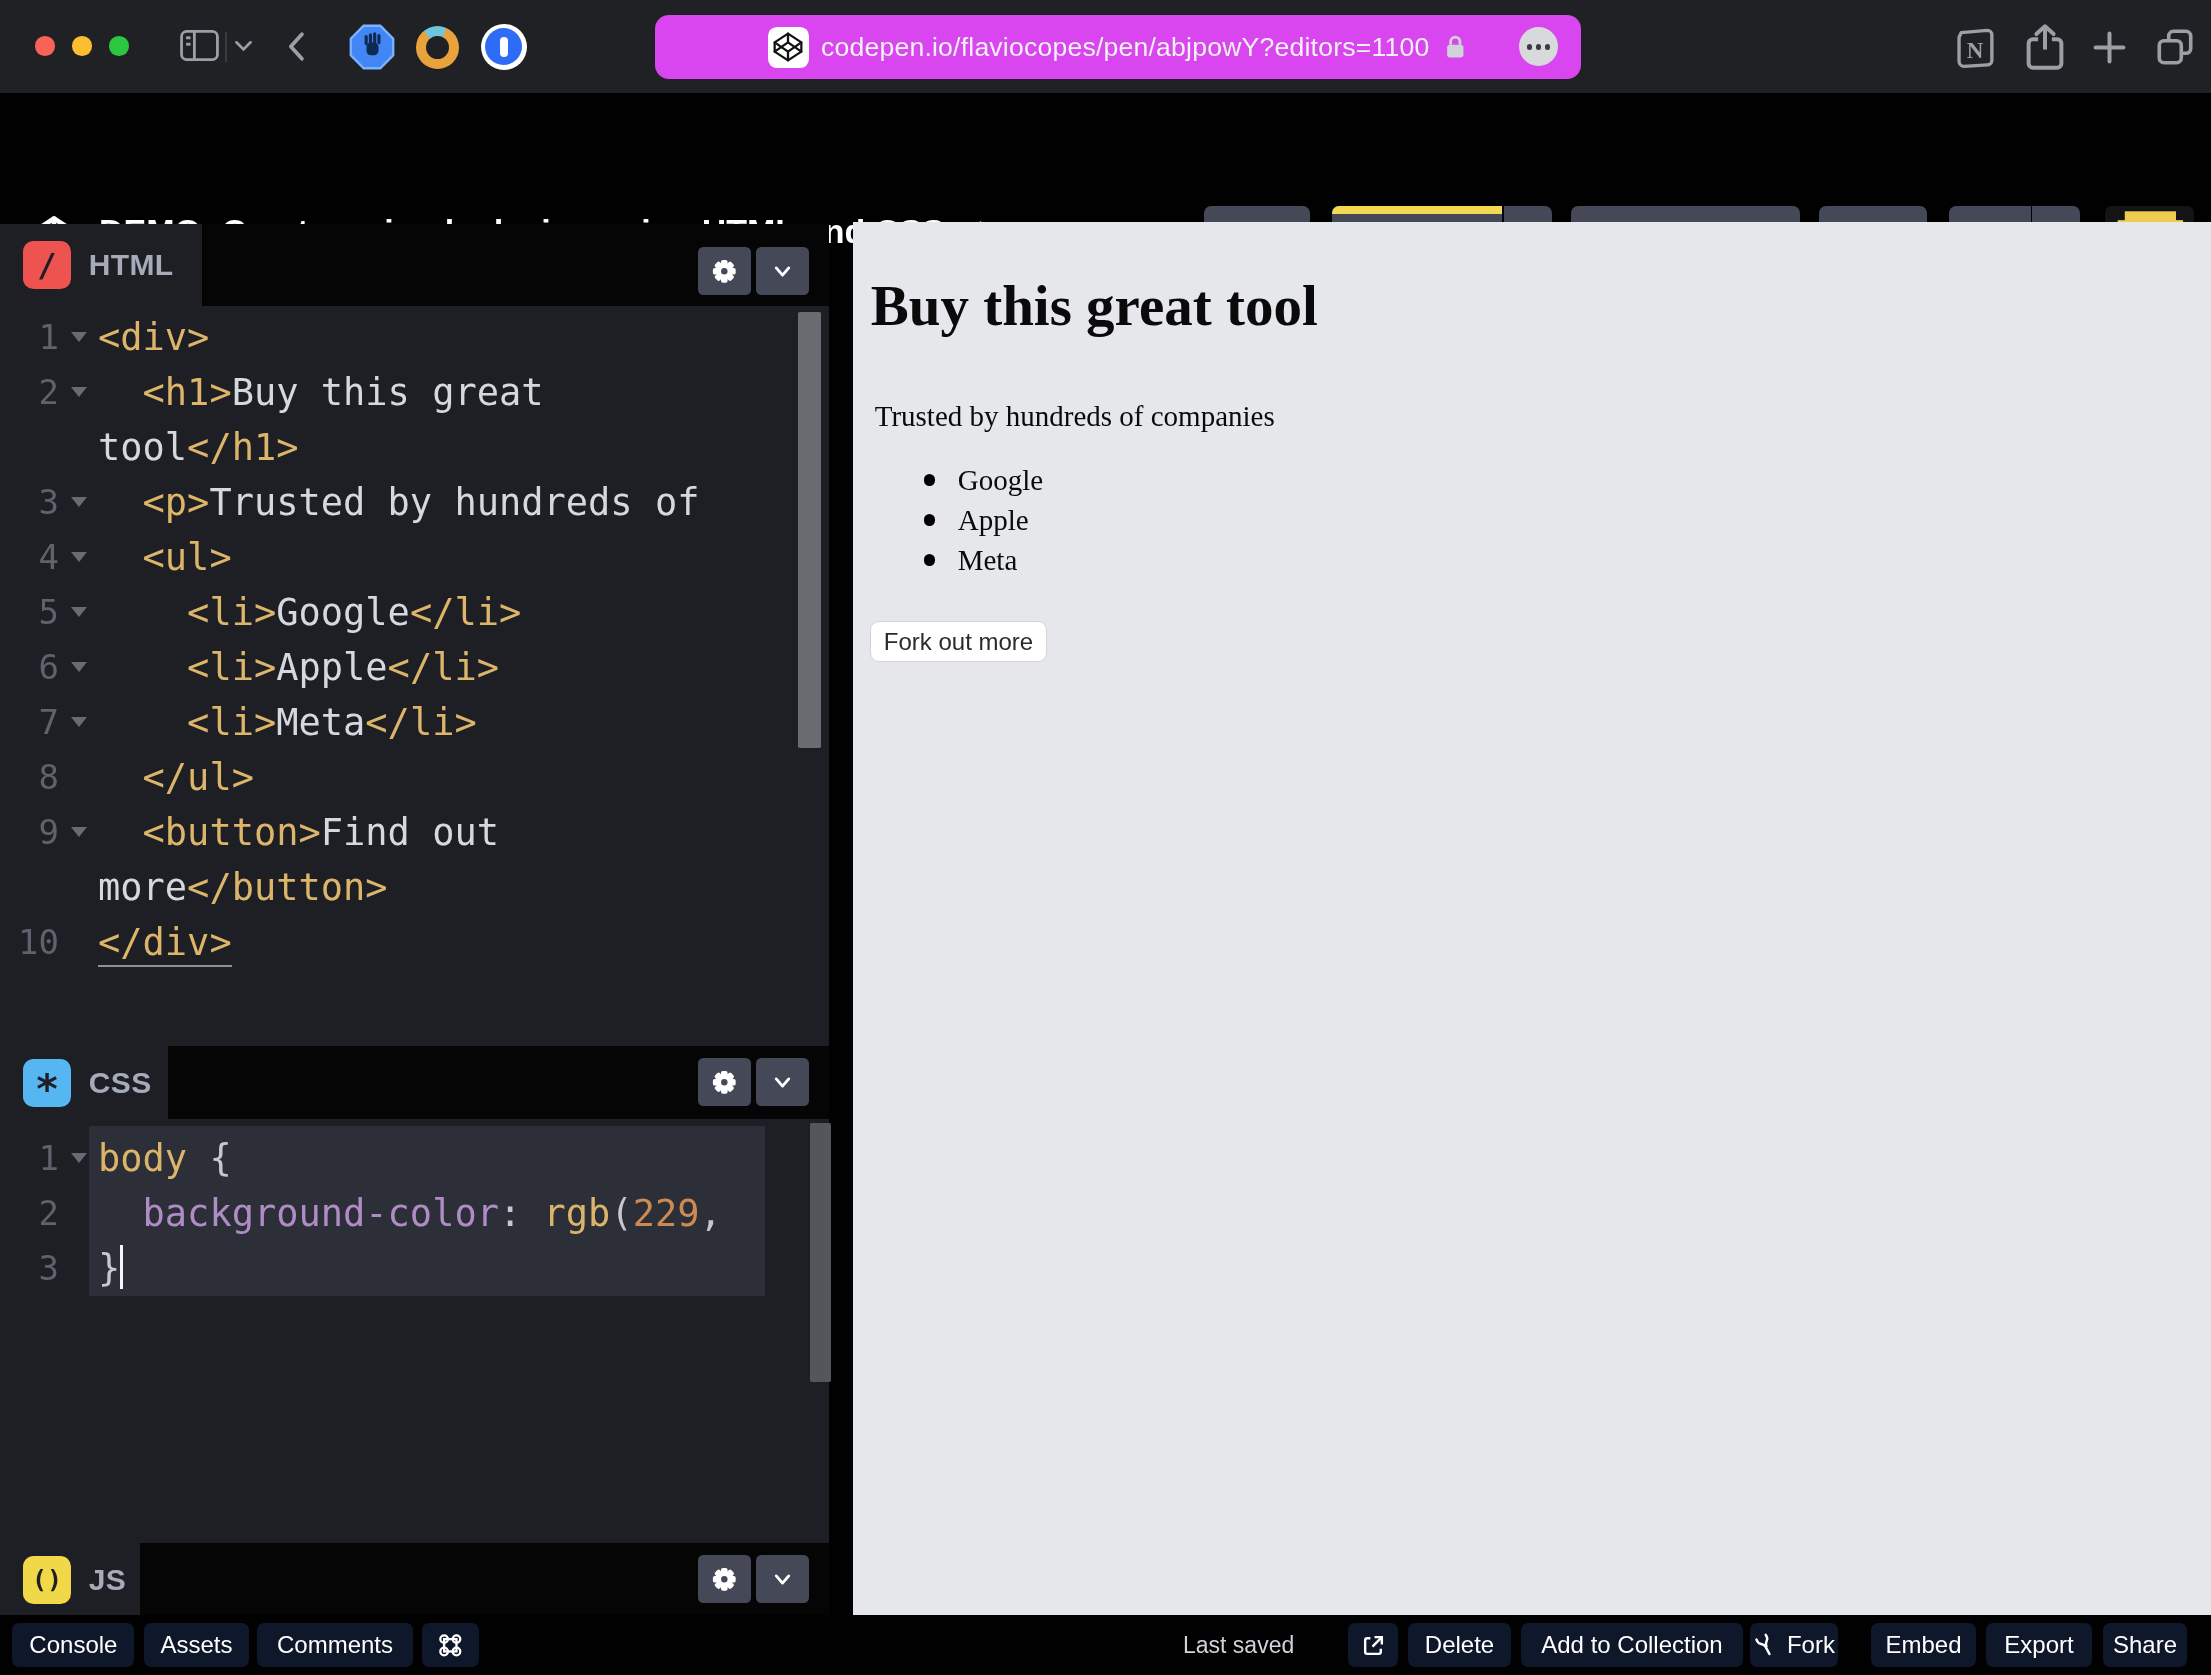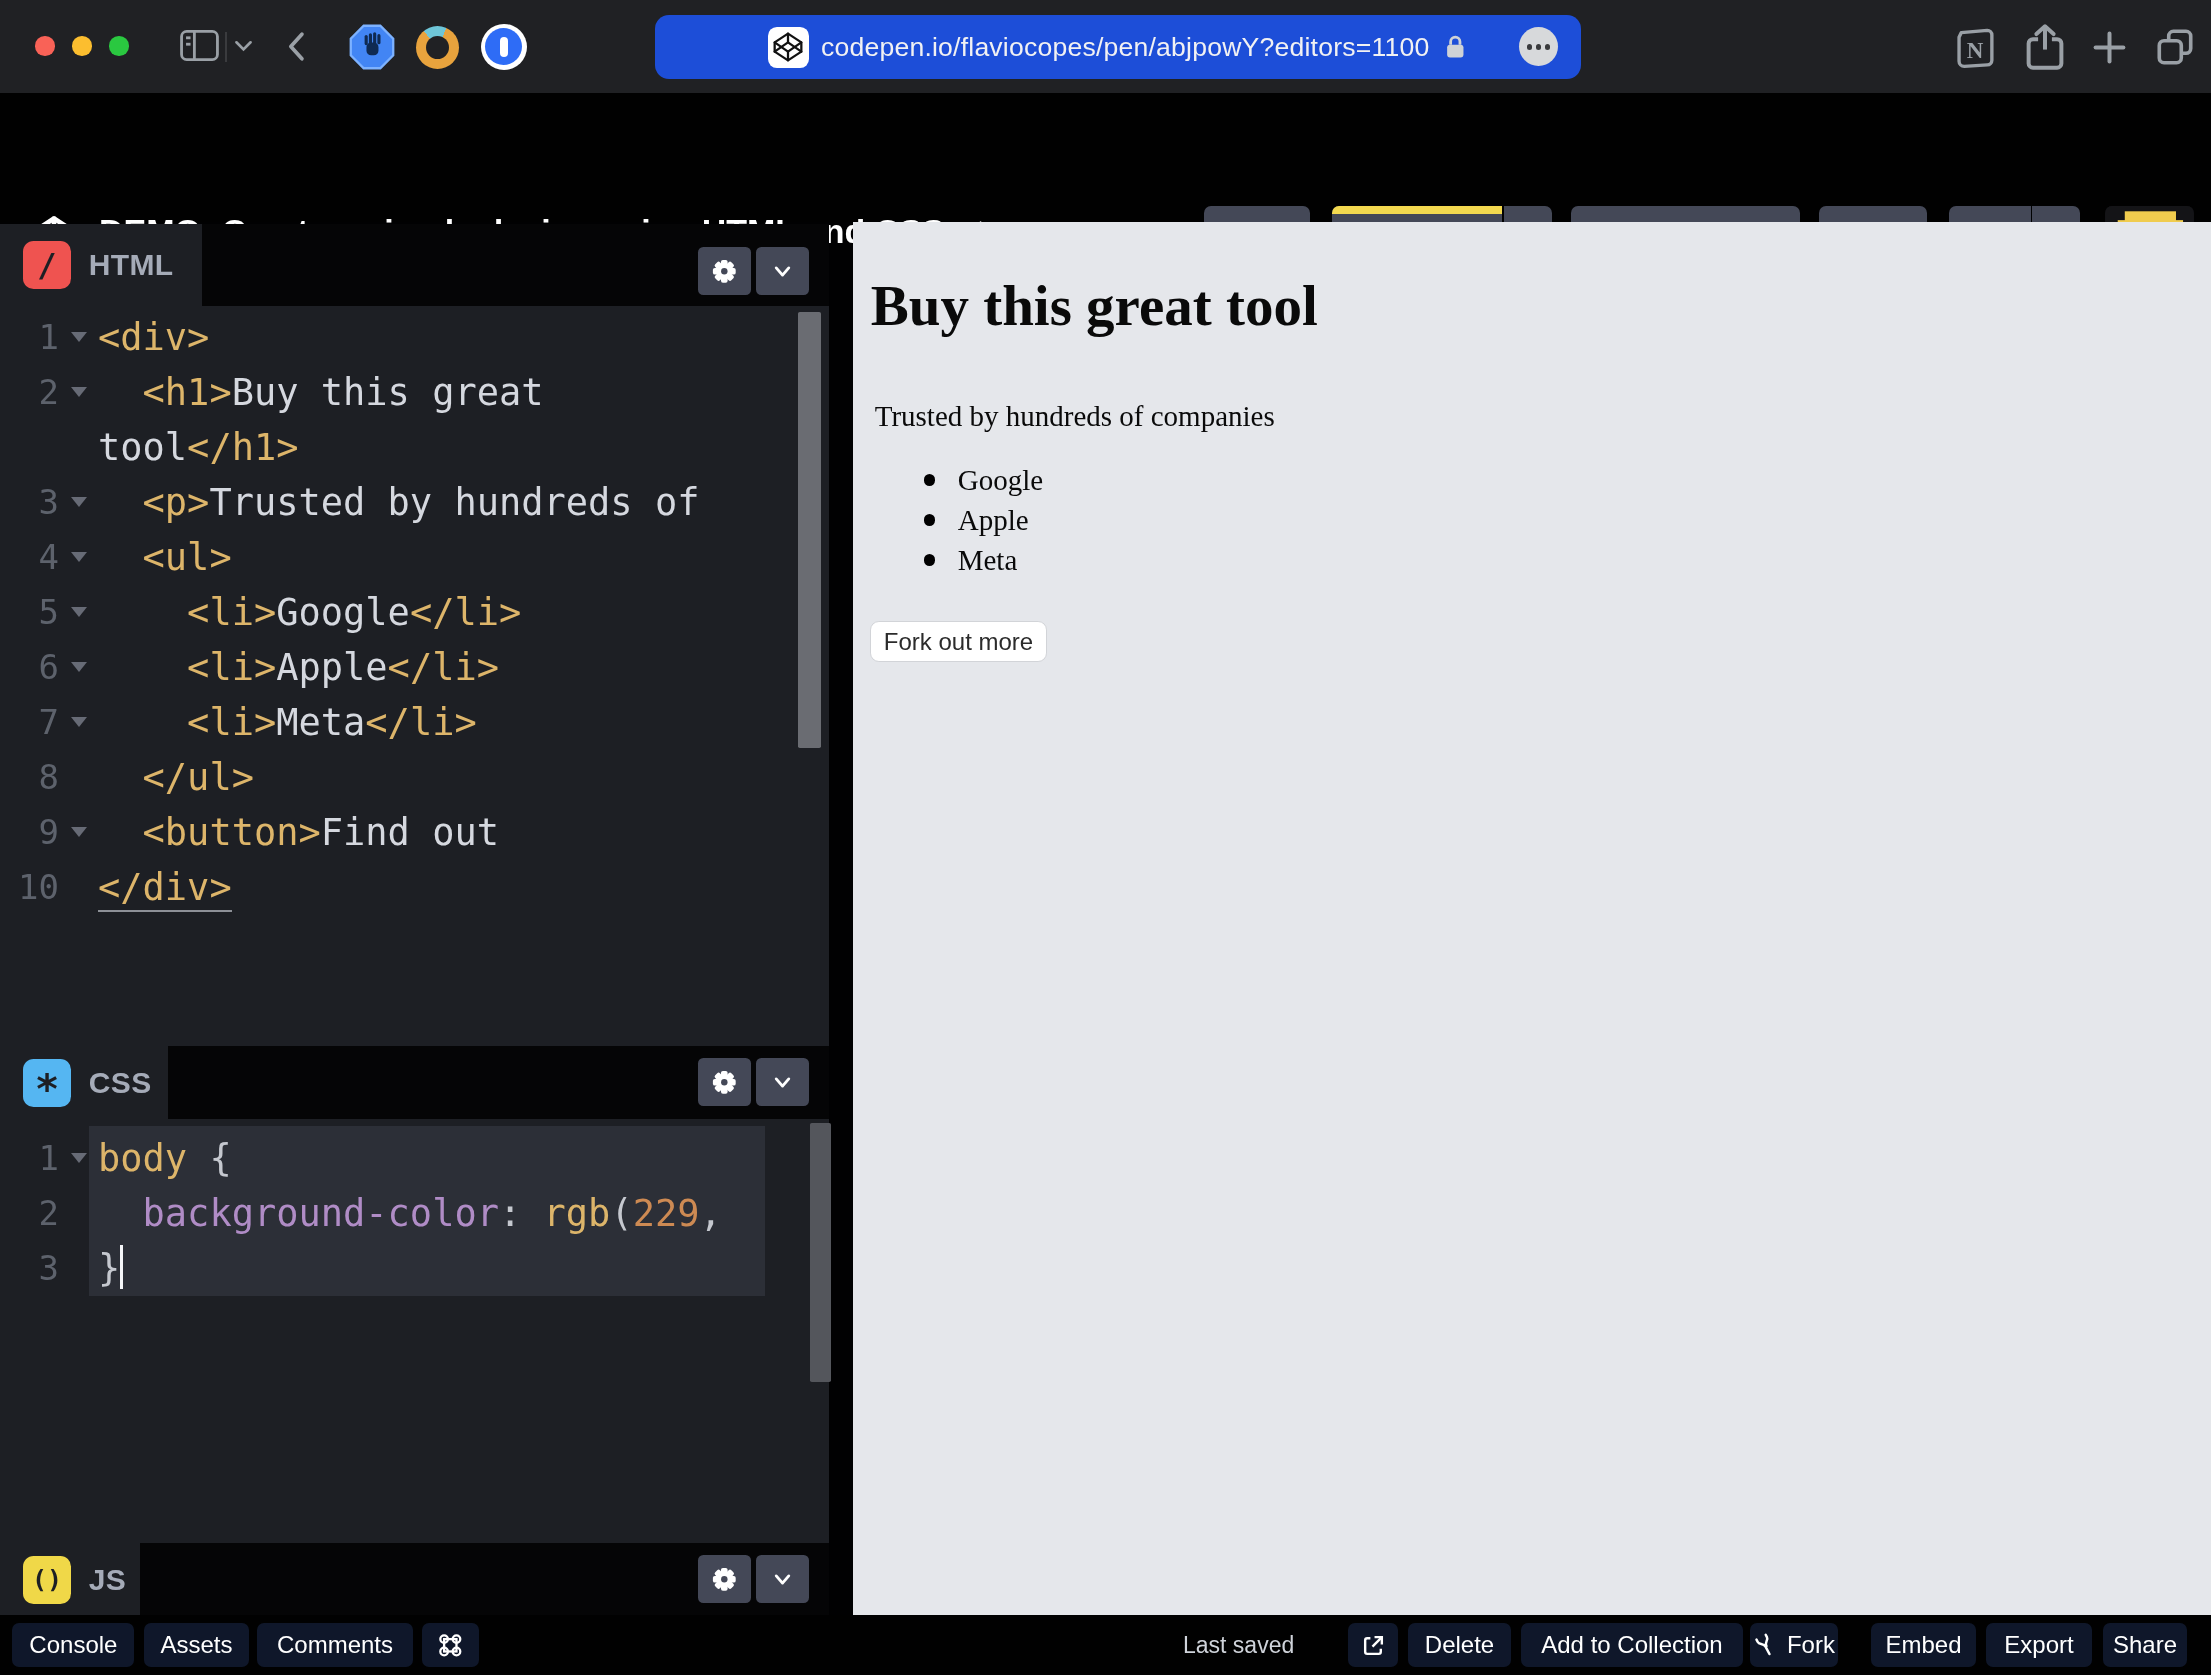--- a/index.html
+++ b/index.html
@@ -5,21 +5,21 @@
   html,body{margin:0;padding:0;background:#000;}
   #screen{position:relative;width:2211px;height:1676px;background:#010102;overflow:hidden;
           font-family:"Liberation Sans",sans-serif;}
   .abs{position:absolute;}
 
   
   #chrome{left:0;top:0;width:2211px;height:93px;background:#202124;}
   .tl{position:absolute;top:36px;width:19.5px;height:19.5px;border-radius:50%;}
   .chrome-ico{position:absolute;color:#9aa0a6;}
   #urlbar{position:absolute;left:655px;top:15px;width:926px;height:64px;border-radius:14px;
-          background:#1d4ed8;display:flex;align-items:center;justify-content:center;gap:12.4px;}
+          background:#d946ef;display:flex;align-items:center;justify-content:center;gap:12.4px;}
   #urlbar .favicon{width:41px;height:41px;border-radius:8.9px;background:#fff;display:flex;
           align-items:center;justify-content:center;}
   #url-text{color:#f1f1f3;font-size:26.6px;letter-spacing:0.2px;}
   #more-btn{position:absolute;right:23px;top:12.4px;width:39px;height:39px;border-radius:50%;
           background:#d7d9db;display:flex;align-items:center;justify-content:center;gap:3.5px;}
   #more-btn i{width:5.3px;height:5.3px;border-radius:50%;background:#3a3b3d;}
 
   
   #pen-header{left:0;top:93px;width:2211px;height:129px;background:#010101;}
   #pen-title{position:absolute;left:99px;top:119px;display:flex;align-items:center;gap:16px;
@@ -276,20 +276,21 @@
   <div class="code-row"><span class="ln">1</span><span class="fold"><i class="tri"></i></span><span class="code"><span class="tk-tag">&lt;div&gt;</span></span></div>
       <div class="code-row"><span class="ln">2</span><span class="fold"><i class="tri"></i></span><span class="code"><span class="tk-tag">  &lt;h1&gt;</span><span class="tk-text">Buy this great</span></span></div>
       <div class="code-row"><span class="ln"></span><span class="fold"></span><span class="code"><span class="tk-text">tool</span><span class="tk-tag">&lt;/h1&gt;</span></span></div>
       <div class="code-row"><span class="ln">3</span><span class="fold"><i class="tri"></i></span><span class="code"><span class="tk-tag">  &lt;p&gt;</span><span class="tk-text">Trusted by hundreds of</span></span></div>
       <div class="code-row"><span class="ln">4</span><span class="fold"><i class="tri"></i></span><span class="code"><span class="tk-tag">  &lt;ul&gt;</span></span></div>
       <div class="code-row"><span class="ln">5</span><span class="fold"><i class="tri"></i></span><span class="code"><span class="tk-tag">    &lt;li&gt;</span><span class="tk-text">Google</span><span class="tk-tag">&lt;/li&gt;</span></span></div>
       <div class="code-row"><span class="ln">6</span><span class="fold"><i class="tri"></i></span><span class="code"><span class="tk-tag">    &lt;li&gt;</span><span class="tk-text">Apple</span><span class="tk-tag">&lt;/li&gt;</span></span></div>
       <div class="code-row"><span class="ln">7</span><span class="fold"><i class="tri"></i></span><span class="code"><span class="tk-tag">    &lt;li&gt;</span><span class="tk-text">Meta</span><span class="tk-tag">&lt;/li&gt;</span></span></div>
       <div class="code-row"><span class="ln">8</span><span class="fold"></span><span class="code"><span class="tk-tag">  &lt;/ul&gt;</span></span></div>
       <div class="code-row"><span class="ln">9</span><span class="fold"><i class="tri"></i></span><span class="code"><span class="tk-tag">  &lt;button&gt;</span><span class="tk-text">Find out</span></span></div>
+      <div class="code-row"><span class="ln"></span><span class="fold"></span><span class="code"><span class="tk-text">more</span><span class="tk-tag">&lt;/button&gt;</span></span></div>
       <div class="code-row"><span class="ln">10</span><span class="fold"></span><span class="code u"><span class="tk-tag">&lt;/div&gt;</span></span></div>
     </div>
 
   <div class="panel-header" style="top:1046px;height:73px">
     <div class="panel-tab" style="width:168px">
       <span class="lang-icon" style="background:#55b6f2;font-size:41px">
           <span style="margin-top:12.4px">*</span>
         </span>
       <span class="panel-label">CSS</span>
     </div>

